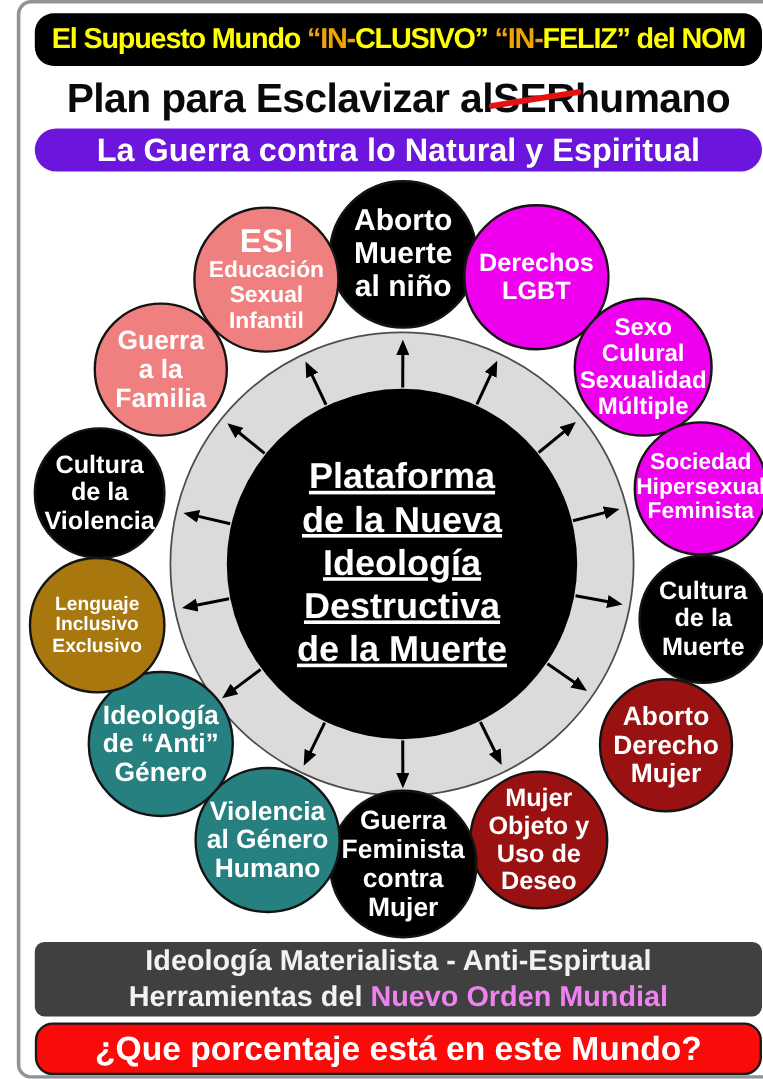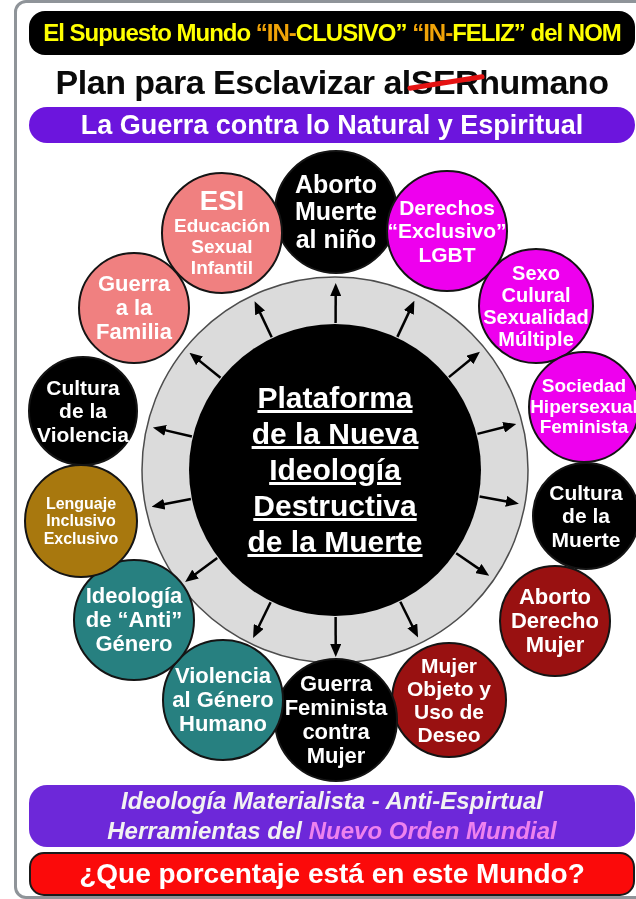--- a/index.html
+++ b/index.html
@@ -16,21 +16,21 @@
   .strike-wrap{position:relative;display:inline-block;}
   .strike-line{position:absolute;left:-6%;width:114%;top:44%;height:5px;border-radius:3px;transform:rotate(-9deg);}
   .purple{top:104px;height:36px;border-radius:19px;color:#fff;font-size:27px;white-space:nowrap;}
   .diagram{position:absolute;left:0;top:146px;width:636px;height:634px;}
   .diagram svg{position:absolute;left:0;top:0;}
   .center-label{position:absolute;left:318px;top:321px;transform:translate(-50%,-50%);text-align:center;color:#fff;}
   .nom{display:inline-block;font-size:46px;line-height:1.05;padding:1px 8px;border-top:3px solid;border-bottom:3px solid;margin-bottom:4px;}
   .center-lines{font-size:30px;line-height:1.2;white-space:nowrap;}
   .sat{position:absolute;border-radius:50%;border:2px solid #141414;display:flex;flex-direction:column;align-items:center;justify-content:center;text-align:center;color:#fff;line-height:1.1;white-space:nowrap;}
   .sat .big{font-size:1.45em;line-height:1.05;}
-  .bottom-black{top:782px;height:62px;background:#6d28d9;border-radius:18px;color:#f2f2f2;font-size:24px;flex-direction:column;line-height:1.25;font-style:italic;}
+  .bottom-black{top:782px;height:62px;background:#404040;border-radius:8px;color:#f2f2f2;font-size:24px;flex-direction:column;line-height:1.25;}
   .red{top:849px;height:44px;border-radius:15px;border:2px solid #1a1a1a;color:#fff;font-size:28px;white-space:nowrap;}
 </style>
 </head>
 <body>
 
 <div class="frame">
 
   <div class="banner banner-top" style="background: rgb(0, 0, 0);">
     <span id="banner-top-text"><span style="color: rgb(255, 255, 0);">El Supuesto Mundo </span><span style="color: rgb(240, 163, 8);">“IN-</span><span style="color: rgb(255, 255, 0);">CLUSIVO”</span><span style="color: rgb(240, 163, 8);"> “IN-</span><span style="color: rgb(255, 255, 0);">FELIZ”</span><span style="color: rgb(255, 255, 0);"> del NOM</span></span>
   </div>
@@ -81,21 +81,20 @@
         </div>
     </div>
     <div id="satellites">
         <div class="sat" style="left: 257px; top: 1px; width: 124px; height: 124px; background: rgb(0, 0, 0); color: rgb(255, 255, 255); font-size: 25px;">
           <div>Aborto</div>
           <div>Muerte</div>
           <div>al niño</div>
         </div>
         <div class="sat" style="left: 369px; top: 21px; width: 122px; height: 122px; background: rgb(238, 0, 238); color: rgb(255, 255, 255); font-size: 21px;">
           <div>Derechos</div>
-          <div>“Exclusivo”</div>
           <div>LGBT</div>
         </div>
         <div class="sat" style="left: 461px; top: 99px; width: 116px; height: 116px; background: rgb(238, 0, 238); color: rgb(255, 255, 255); font-size: 20px;">
           <div>Sexo</div>
           <div>Culural</div>
           <div>Sexualidad</div>
           <div>Múltiple</div>
         </div>
         <div class="sat" style="left: 511px; top: 202px; width: 112px; height: 112px; background: rgb(238, 0, 238); color: rgb(255, 255, 255); font-size: 19px;">
           <div>Sociedad</div>

